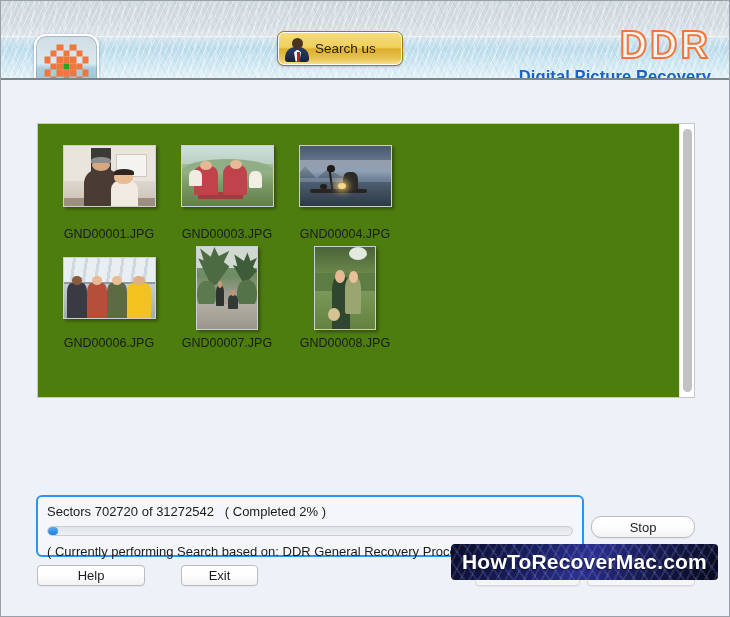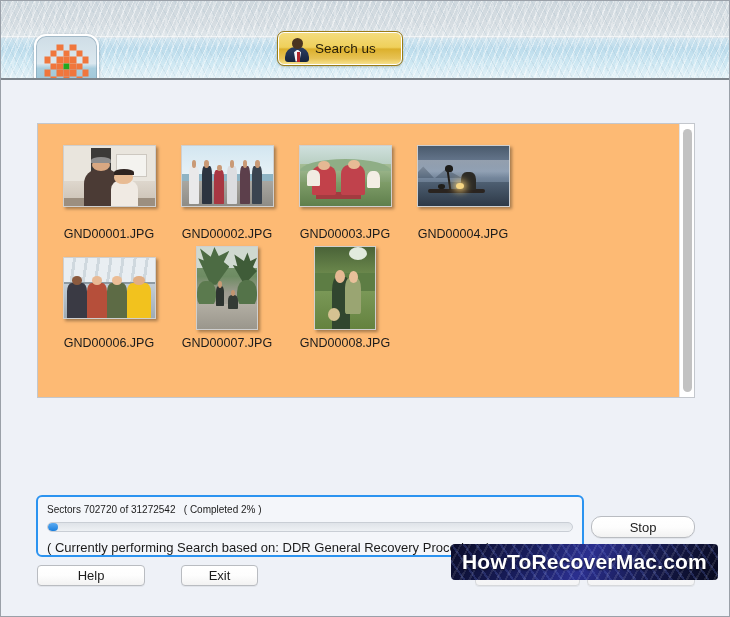--- a/index.html
+++ b/index.html
@@ -190,21 +190,21 @@
     height: 513px;
     background: #eef1f7;
     padding: 0;
   }
 
   
   .thumbs-panel {
     position: absolute;
     left: 36px; top: 43px;
     width: 658px; height: 275px;
-    background: #fdba74;
+    background: #4d7c0f;
     border: 1px solid #c3c7cd;
     display: flex;
     text-align: center;
   }
   .thumbs-scroll {
     flex: 1;
     padding: 10px 4px 0 12px;
     overflow: hidden;
   }
   .thumb-row {
@@ -374,21 +374,21 @@
   .progress-panel {
     position: absolute;
     left: 35px; top: 415px;
     width: 548px; height: 62px;
     background: #f4f6fa;
     border: 2px solid #2b93f0;
     border-radius: 6px;
     padding: 7px 9px 0 9px;
   }
   .progress-line1 {
-    font-size: 10px;
+    font-size: 13px;
     color: #1b1b1b;
     white-space: pre;
   }
   .progress-track {
     margin-top: 7px;
     height: 10px;
     border-radius: 5px;
     background: linear-gradient(to bottom, #dfe3e8, #eef1f4);
     border: 1px solid #c9ced5;
     overflow: hidden;
@@ -513,20 +513,24 @@
     <div class="contact-btn">
       <div class="contact-person">
         <div class="cp-body"></div>
         <div class="cp-shirt"></div>
         <div class="cp-tie"></div>
         <div class="cp-head"></div>
       </div>
       <span class="contact-label">Search us</span>
     </div>
 
+    <div class="brand">
+      <div class="brand-ddr">DDR</div>
+      <div class="brand-sub">Digital Picture Recovery</div>
+    </div>
   </div>
 
   <div class="body-area">
 
     <div class="thumbs-panel">
       <div class="thumbs-scroll">
 
         <div class="thumb-row row1">
           <div class="thumb-cell">
             <div class="thumb-box">
@@ -541,38 +545,20 @@
                     <div class="gmahr"></div>
                     <div class="kid"></div>
                     <div class="kidh"></div>
                     <div class="kidhr"></div>
                   </div>
               </div>
             </div>
             <div class="thumb-label">GND00001.JPG</div>
           </div>
 
-          <div class="thumb-cell">
-            <div class="thumb-box">
-              <div class="thumb-img land">
-                <div class="pic p2">
-                    <div class="sky"></div>
-                    <div class="sea"></div>
-                    <div class="gnd"></div>
-                    <div class="f f1"></div>
-                    <div class="f f2"></div>
-                    <div class="f f3"></div>
-                    <div class="f f4"></div>
-                    <div class="f f5"></div>
-                    <div class="f f6"></div>
-                  </div>
-              </div>
-            </div>
-            <div class="thumb-label">GND00002.JPG</div>
-          </div>
 
           <div class="thumb-cell">
             <div class="thumb-box">
               <div class="thumb-img land">
                 <div class="pic p3">
                     <div class="sky"></div>
                     <div class="hill"></div>
                     <div class="grass"></div>
                     <div class="blk"></div>
                     <div class="w1"></div>

